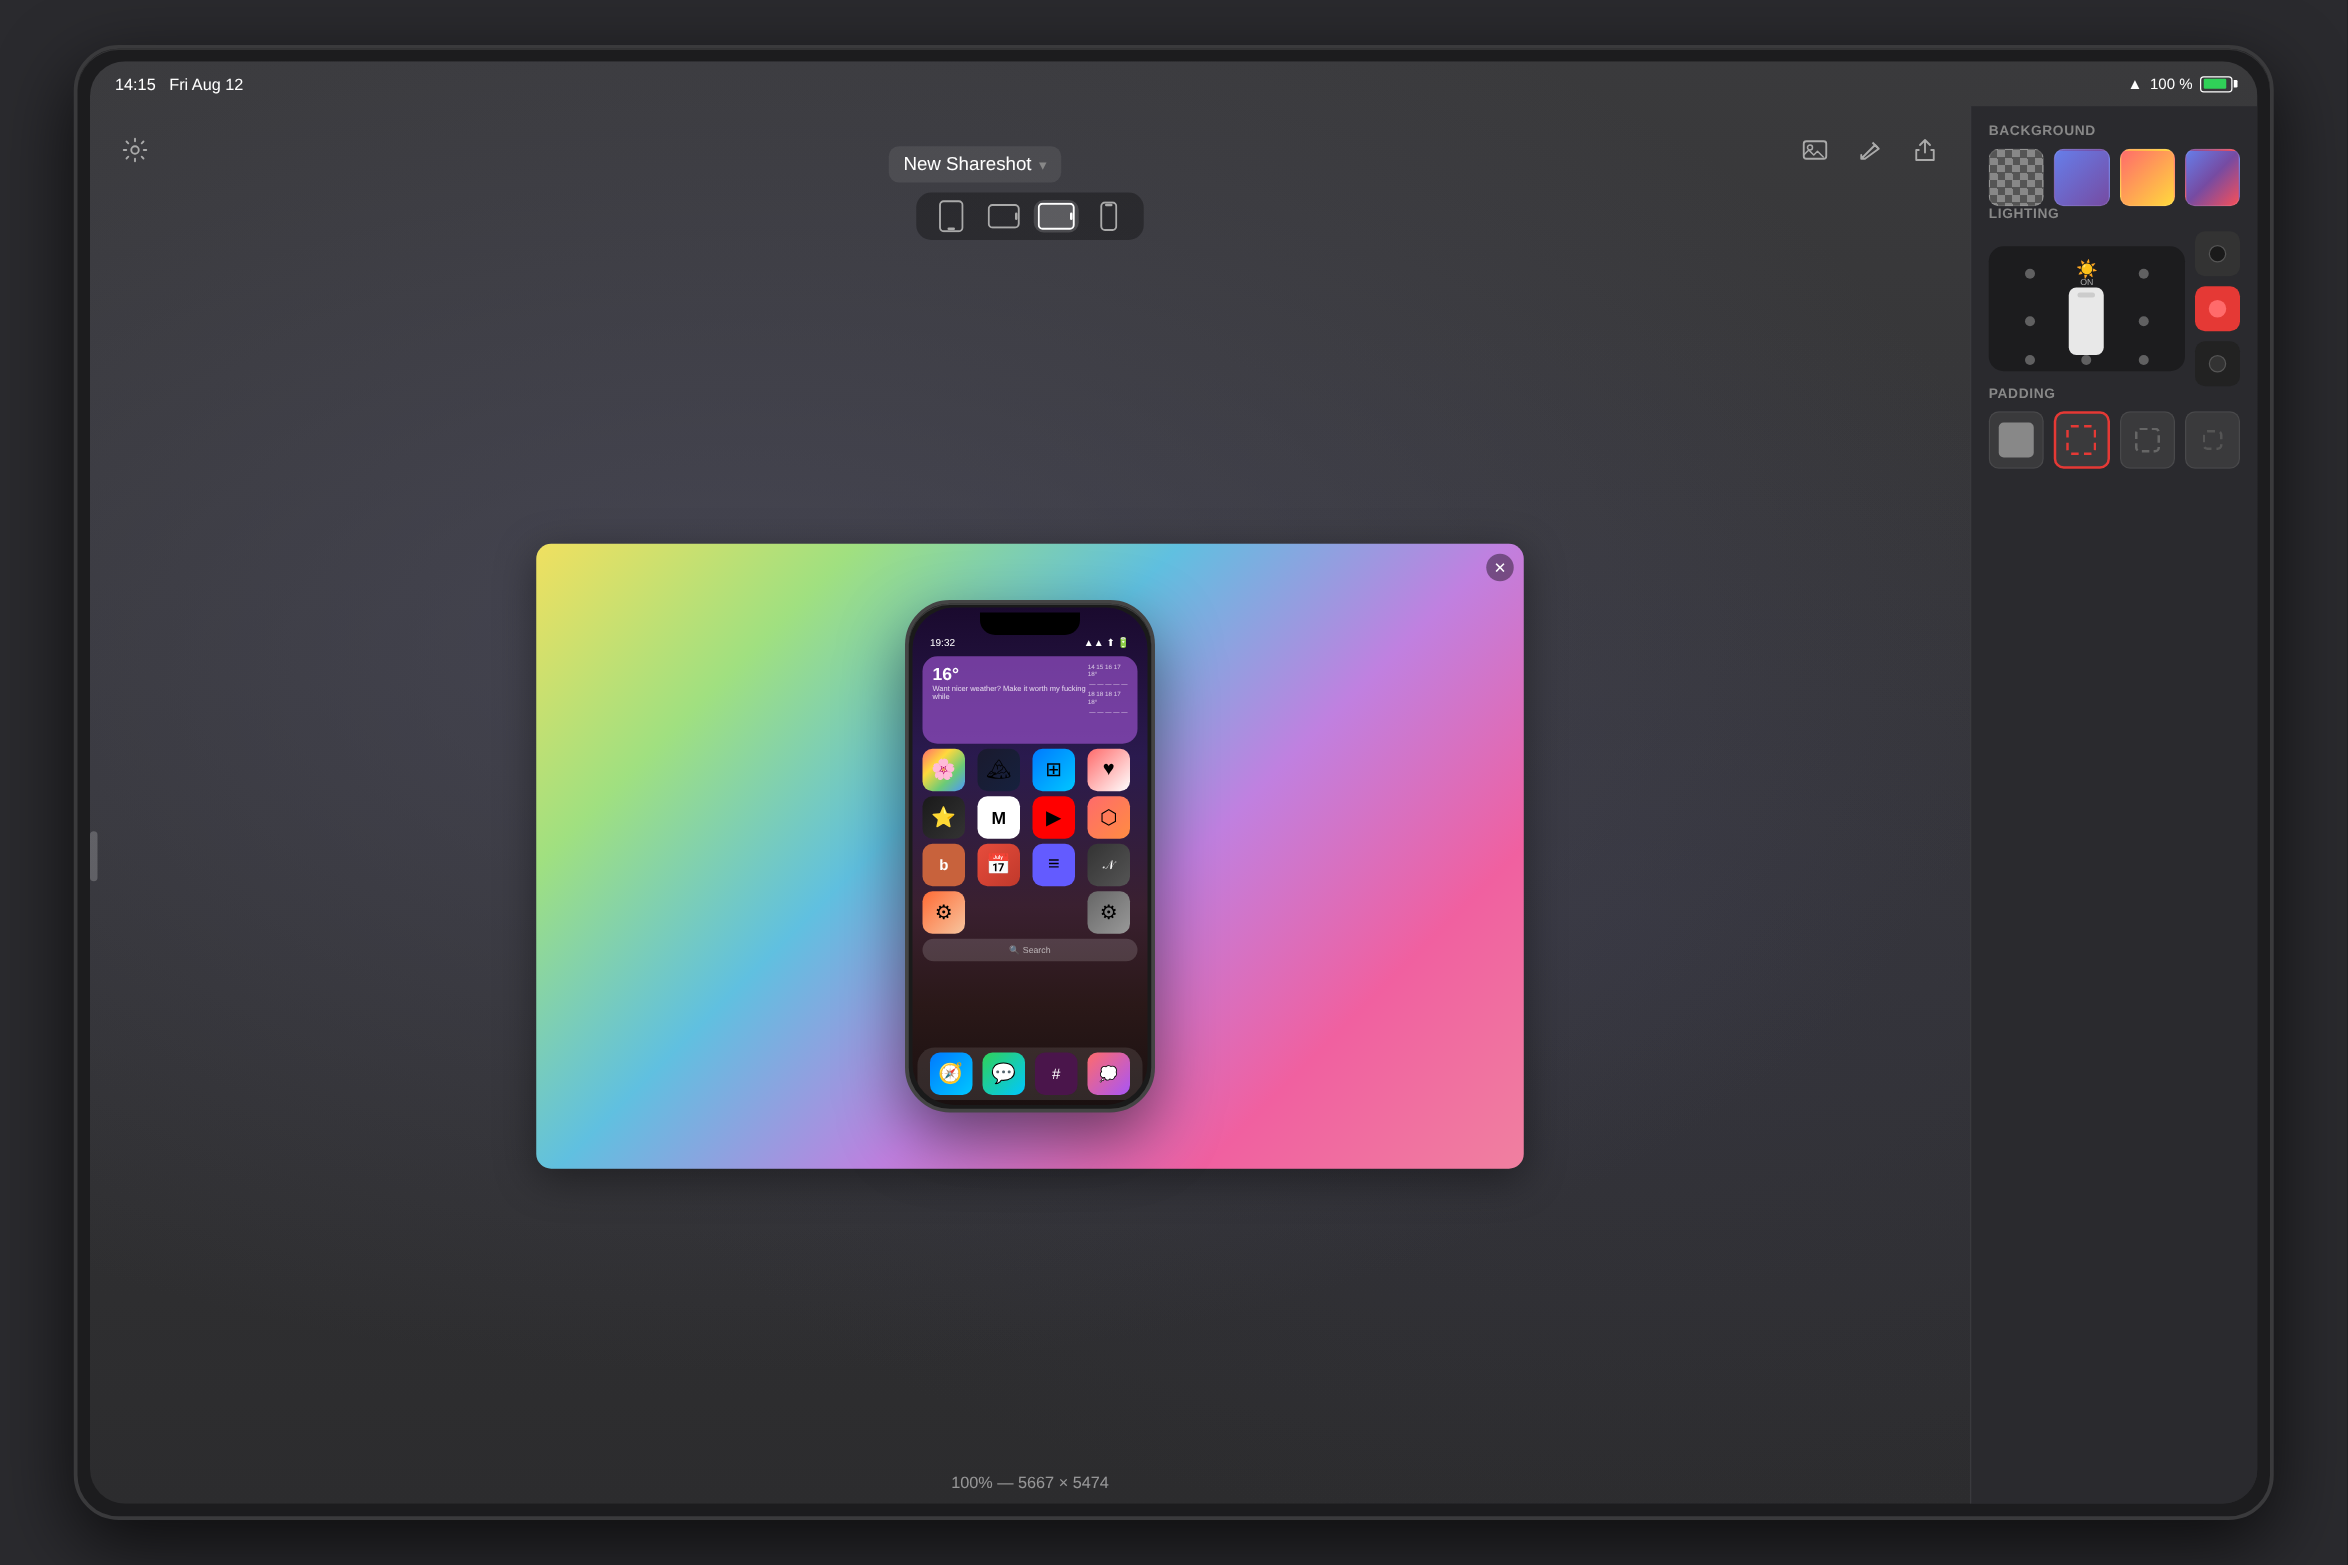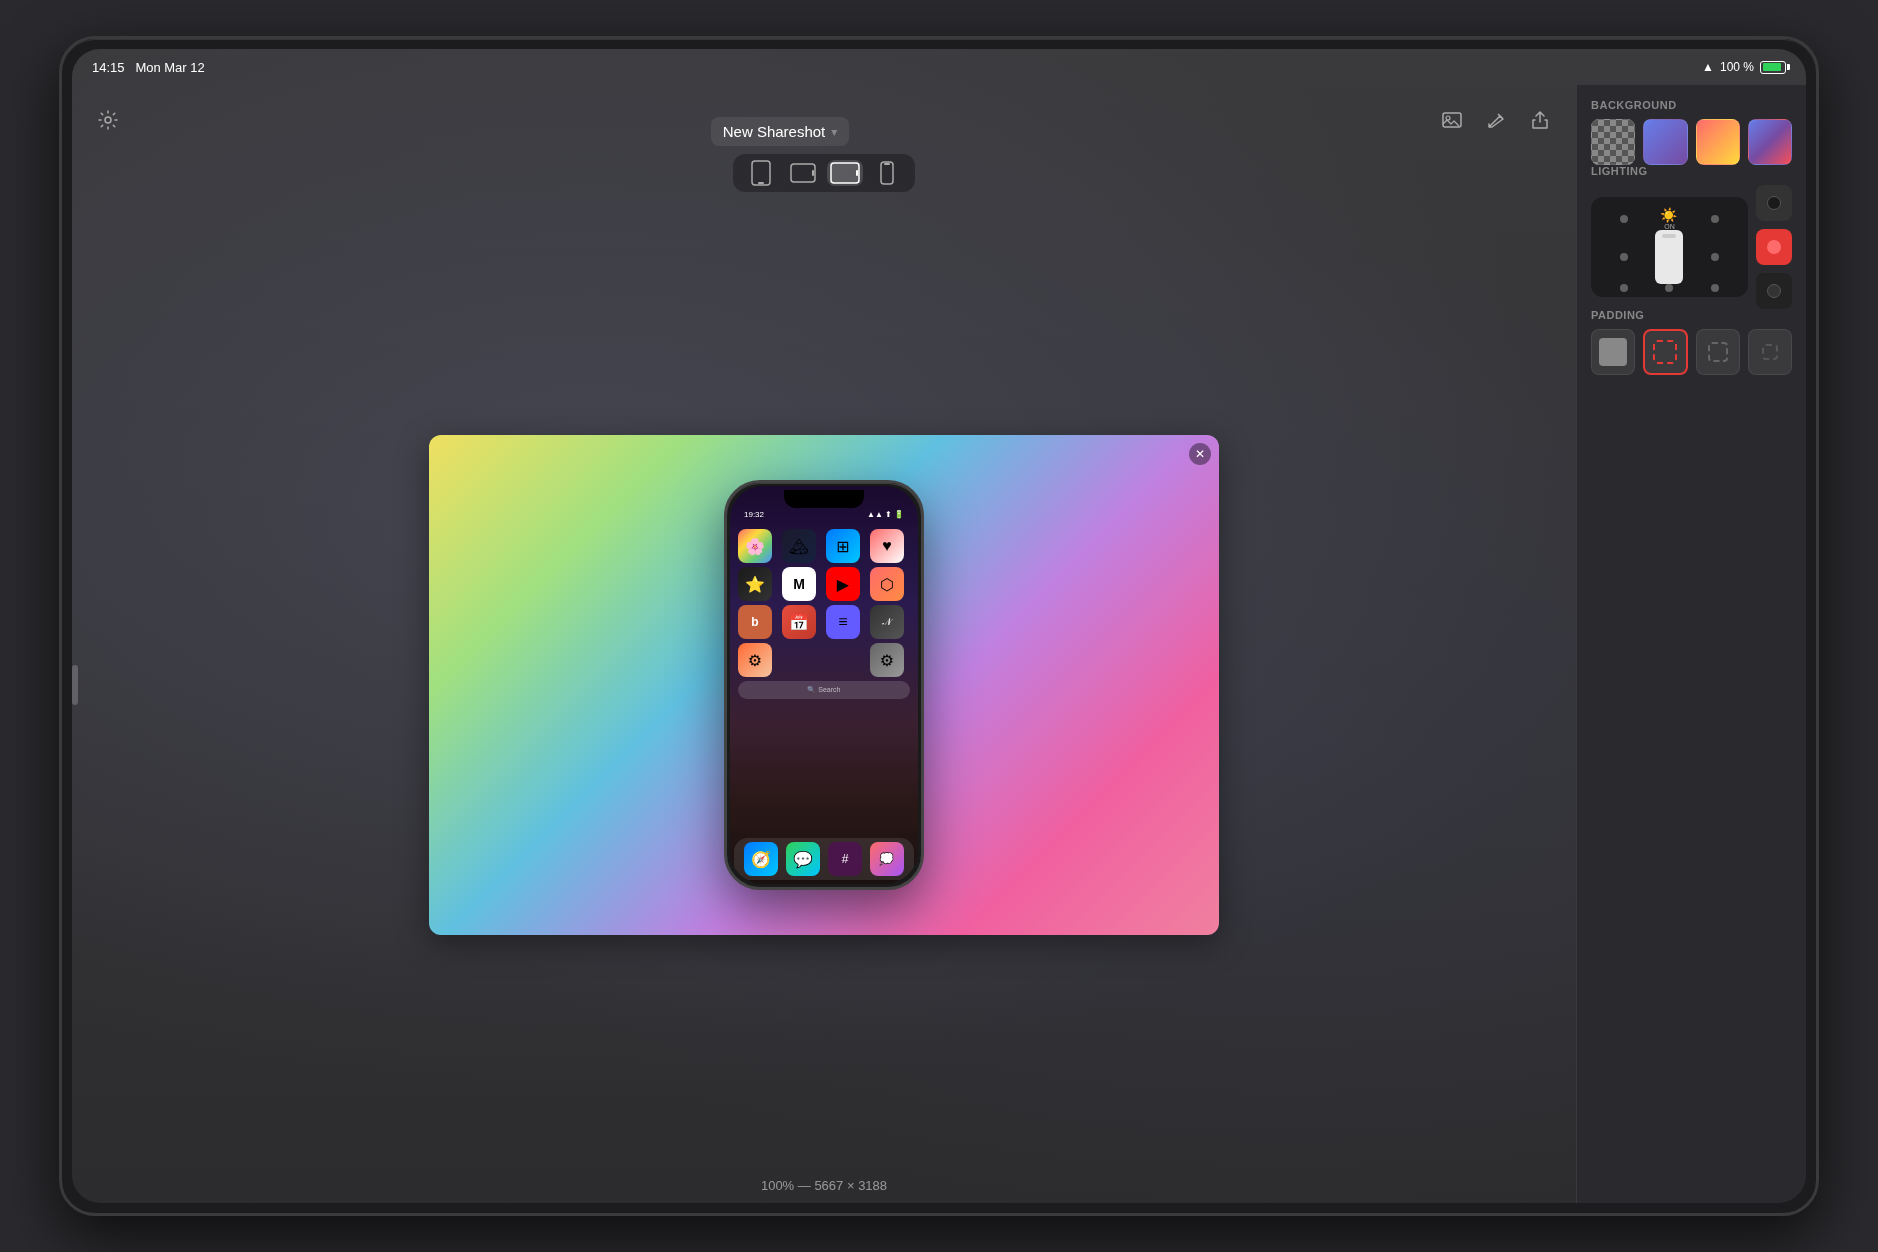--- a/index.html
+++ b/index.html
@@ -572,21 +572,21 @@
 </head>
 <body>
 
 <div class="ipad-frame">
   <div class="ipad-screen canvas-area-bg">
 
     <div class="status-bar">
       <div class="status-time">
         <span>14:15</span>
         &nbsp;
-        <span>Mon Mar 12</span>
+        <span>Fri Aug 12</span>
       </div>
       <div class="status-right">
         <span>▲</span>
         <span>100 %</span>
         <div class="battery-icon">
           <div class="battery-fill"></div>
         </div>
       </div>
     </div>
 
@@ -673,20 +673,34 @@
                   <div style="width:80px;height:18px;background:#000;border-radius:0 0 12px 12px;"></div>
                 </div>
 
                 <div class="iphone-status">
                   <span>19:32</span>
                   <span>▲▲ ⬆ 🔋</span>
                 </div>
 
                 <div class="iphone-content">
 
+                  <div class="iphone-widget">
+                    <div style="display:flex;justify-content:space-between;align-items:flex-start;">
+                      <div>
+                        <div class="widget-temp">16°</div>
+                        <div class="widget-text">Want nicer weather? Make it worth my fucking while</div>
+                      </div>
+                      <div style="display:flex;flex-direction:column;gap:2px;align-items:flex-end;">
+                        <div style="font-size:5px;color:rgba(255,255,255,0.7);">14 15 16 17 18°</div>
+                        <div style="font-size:5px;color:rgba(255,255,255,0.7);">— — — — —</div>
+                        <div style="font-size:5px;color:rgba(255,255,255,0.7);">18 18 18 17 18°</div>
+                        <div style="font-size:5px;color:rgba(255,255,255,0.7);">— — — — —</div>
+                      </div>
+                    </div>
+                  </div>
 
                   <div class="iphone-app-grid">
                     <div class="app-icon photos">🌸</div>
                     <div class="app-icon mountain">🏔</div>
                     <div class="app-icon appstore">⊞</div>
                     <div class="app-icon health">♥</div>
                   </div>
 
                   <div class="iphone-app-grid">
                     <div class="app-icon star">⭐</div>
@@ -719,21 +733,21 @@
                   <div class="dock-icon messages">💬</div>
                   <div class="dock-icon slack" style="color:#fff;font-size:12px;">#</div>
                   <div class="dock-icon chatbot" style="color:#fff;font-size:12px;">💭</div>
                 </div>
               </div>
             </div>
           </div>
         </div>
 
         <div class="zoom-info">
-          <span>100% — 5667 × 3188</span>
+          <span>100% — 5667 × 5474</span>
         </div>
       </div>
 
       <div class="sidebar-panel">
 
         <div>
           <div class="panel-section-title">BACKGROUND</div>
           <div class="bg-options">
             <div class="bg-option checker"></div>
             <div class="bg-option gradient1"></div>

